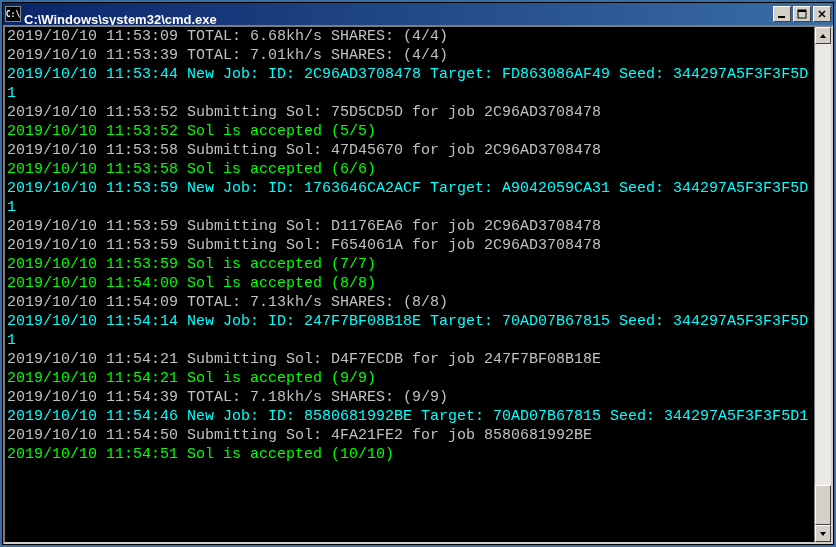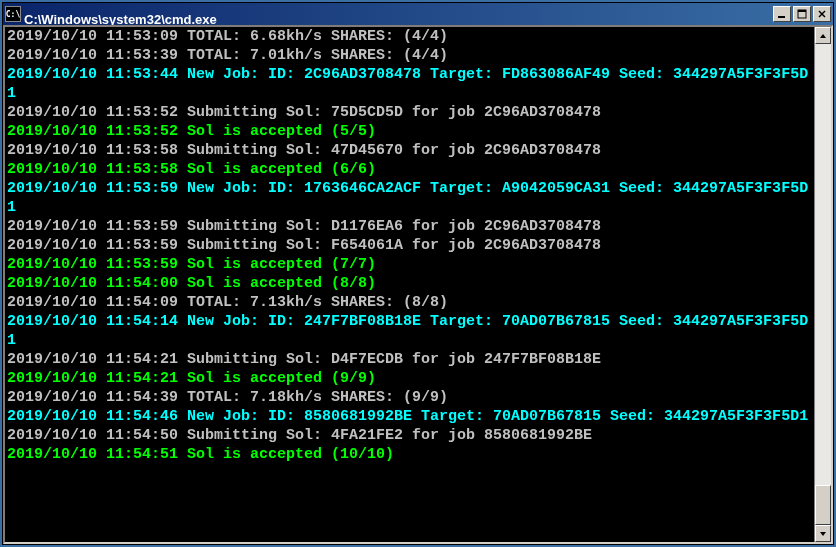--- a/index.html
+++ b/index.html
@@ -83,21 +83,21 @@
       background: #000;
       border: 2px inset #d4d0c8;
       overflow: hidden;
     }
     .terminal {
       flex: 1;
       background: #000;
       color: #c0c0c0;
       font-family: 'Consolas', 'Courier New', monospace;
       font-size: 15px;
-      font-weight: bold;
+      font-weight: normal;
       line-height: 19px;
       padding: 0 2px;
       white-space: pre-wrap;
       word-break: break-all;
       overflow: hidden;
     }
     .scrollbar {
       width: 17px;
       background: #d4d0c8;
       display: flex;

